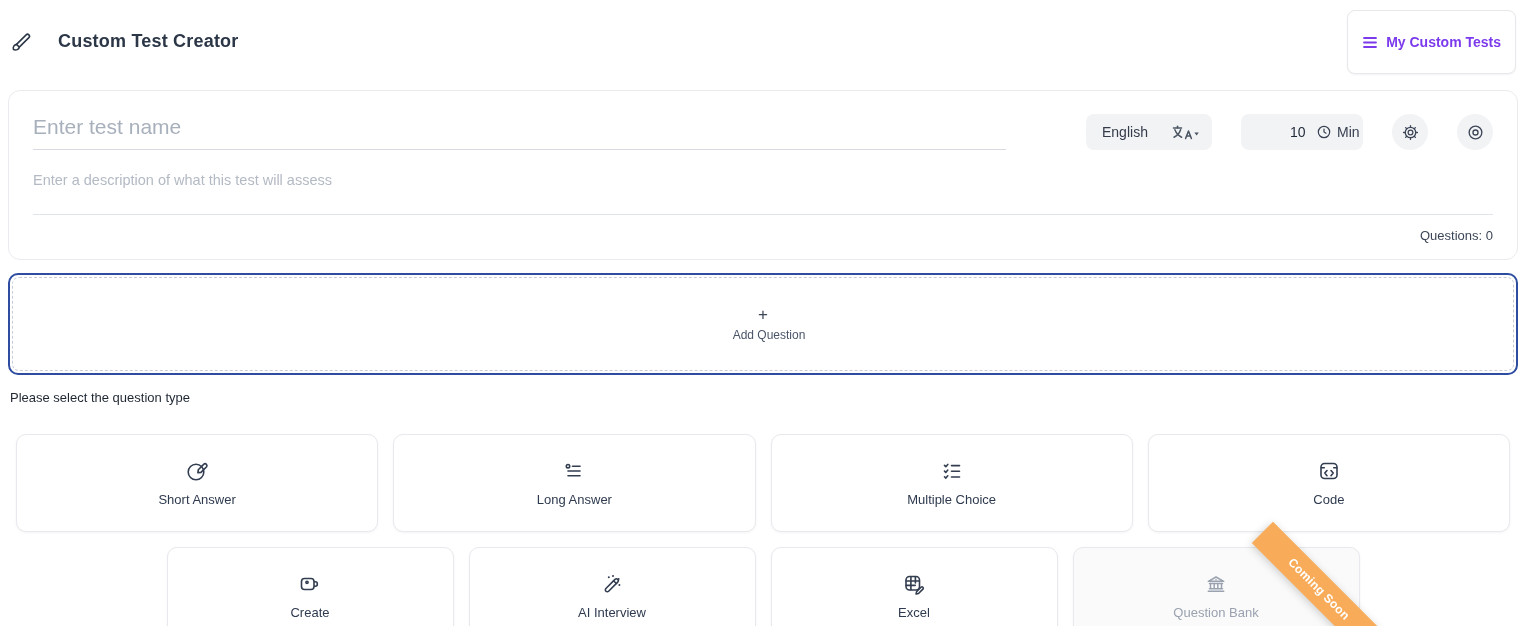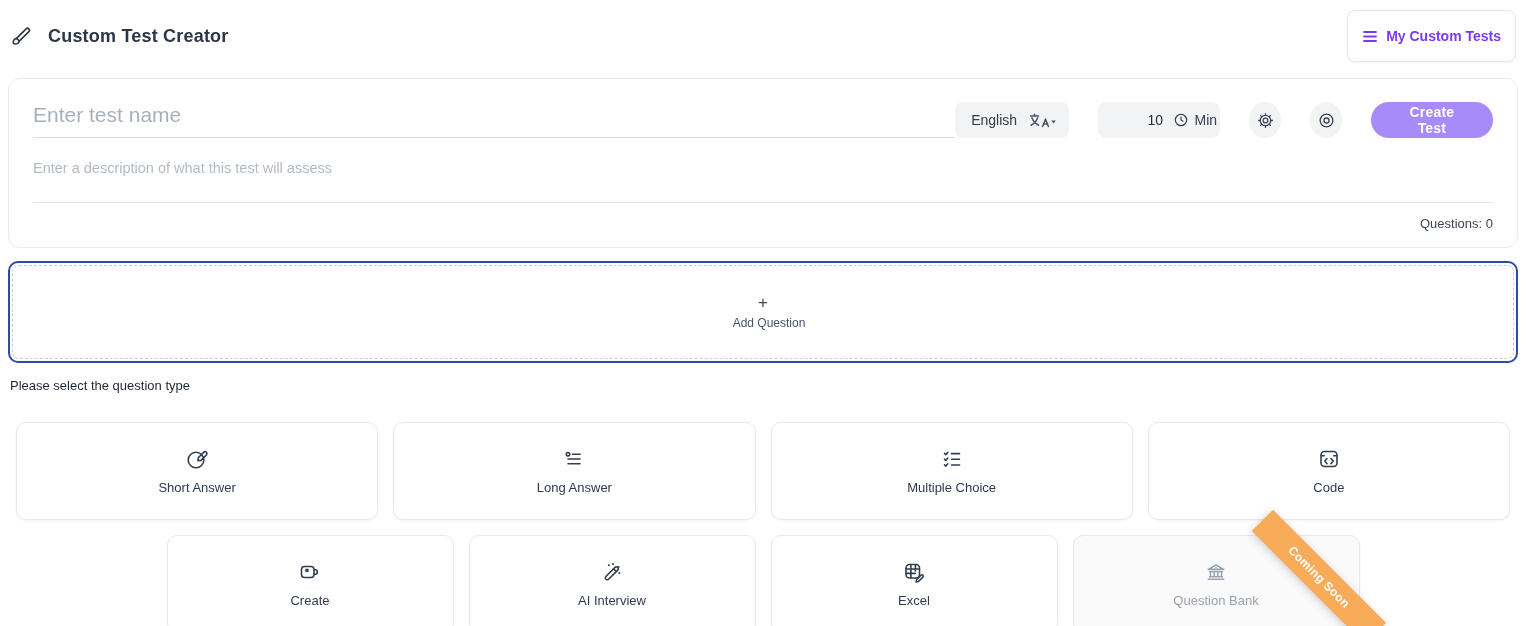--- a/index.html
+++ b/index.html
@@ -4,25 +4,25 @@
 <style>
   * { box-sizing: border-box; }
   html,body { margin:0; padding:0; }
   body {
     width:1526px; height:626px; overflow:hidden; background:#ffffff;
     font-family:"Liberation Sans", sans-serif; color:#2b3647; position:relative;
   }
 
   
   .topbar { display:flex; align-items:center; justify-content:space-between; padding:10px 10px 0 10px; }
-  .title-wrap { display:flex; align-items:center; gap:16px; }
+  .title-wrap { display:flex; gap:26px; }
   .page-title { font-size:18px; font-weight:bold; color:#2b3647; letter-spacing:.2px; }
   .my-tests-btn {
     display:flex; align-items:center; gap:8px; background:#fff; border:1px solid #e6e8ec;
-    border-radius:8px; padding:17px 14px; color:#7c3aed; font-weight:bold; font-size:14px;
+    border-radius:8px; padding:23px 14px; color:#7c3aed; font-weight:bold; font-size:14px;
     box-shadow:0 1px 2px rgba(16,24,40,.05); cursor:pointer; font-family:inherit;
   }
 
   
   .main-card {
     margin:16px 8px 0; border:1px solid #e9ebef; border-radius:12px;
     padding:22px 24px 16px; background:#fff;
   }
   .form-row1 { display:flex; align-items:flex-end; }
   .name-input {
@@ -146,21 +146,20 @@
         </svg>
       </button>
 
       <button class="circle-btn">
         <svg width="19" height="19" viewBox="0 0 24 24" fill="none" stroke="#3c4657" stroke-width="1.7">
           <circle cx="12" cy="12" r="8"></circle>
           <circle cx="12" cy="12" r="3.2"></circle>
         </svg>
       </button>
 
-      <button class="create-btn">Create Test</button>
     </div>
   </div>
 
   <input class="desc-input" type="text" placeholder="Enter a description of what this test will assess" style="">
 
   <div class="qcount">Questions: 0</div>
 </div>
 
 <div class="add-box">
   <div class="add-box-inner">

